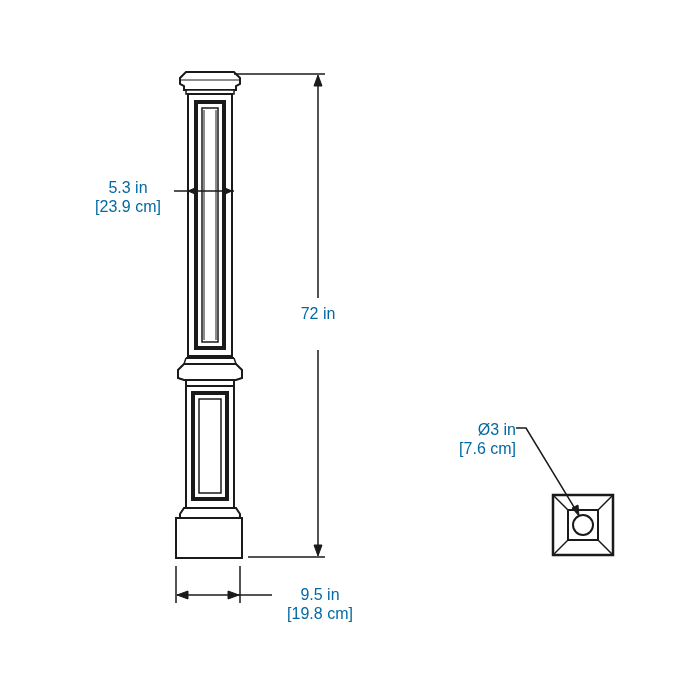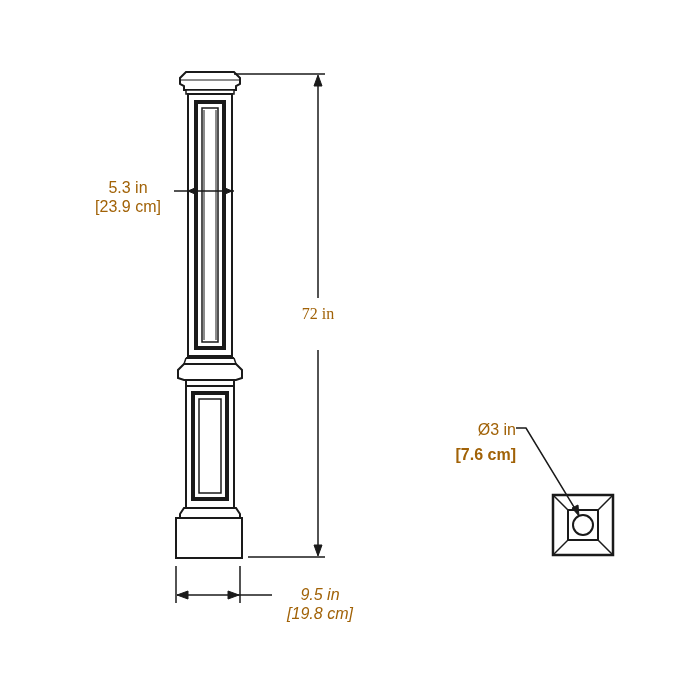--- a/index.html
+++ b/index.html
@@ -1,18 +1,18 @@
 <!DOCTYPE html>
 <html><head>
   <meta charset="utf-8">
   <style>
     html, body { margin: 0; padding: 0; background: #ffffff; }
     body { width: 700px; height: 700px; position: relative; overflow: hidden; font-family: "Liberation Sans", sans-serif; }
     #drawing { position: absolute; left: 0; top: 0; width: 700px; height: 700px; }
-    .lbl { position: absolute; font-size: 16px; color: #a16207; line-height: 19px; text-align: center; white-space: nowrap; font-family: "Liberation Sans", sans-serif; }
+    .lbl { position: absolute; font-size: 16px; color: #0369a1; line-height: 19px; text-align: center; white-space: nowrap; font-family: "Liberation Sans", sans-serif; }
   </style>
 </head>
 <body>
 
 <svg id="drawing" viewBox="0 0 700 700" xmlns="http://www.w3.org/2000/svg">
   <g fill="none" stroke="#1a1a1a">
 
     <path d="M186 72 L234 72 L240 78 L240 84 L236 86 L236 90 L184 90 L184 86 L180 84 L180 78 Z" stroke-width="2" fill="#fff"></path>
     <line x1="181" y1="80" x2="239" y2="80" stroke-width="1"></line>
     <rect x="186" y="90" width="48" height="4" stroke-width="1.5" fill="#fff"></rect>
@@ -75,25 +75,25 @@
     <polyline points="516,428 526,428 577,512" fill="none" stroke-width="1.5"></polyline>
     <polygon points="579,516 572,508 578,505"></polygon>
   </g>
 </svg>
 
 <div class="lbl" style="left:80px; top:178px; width:96px;">
   <div>5.3 in</div>
   <div>[23.9 cm]</div>
 </div>
 
-<div class="lbl" style="left:262px; top:304px; width:112px; background:#fff;font-family:Liberation Serif, serif;">
+<div class="lbl" style="left:262px; top:304px; width:112px; background:#fff;">
   <div>72 in</div>
 </div>
 
-<div class="lbl" style="left:272px; top:585px; width:96px;font-style:italic;">
+<div class="lbl" style="left:272px; top:585px; width:96px;">
   <div>9.5 in</div>
   <div>[19.8 cm]</div>
 </div>
 
 <div class="lbl" style="left:432px; top:420px; width:84px;text-align:right;">
   <div>Ø3 in</div>
-  <div style="margin-top:6px;font-weight:bold;">[7.6 cm]</div>
+  <div style="margin-top:0;">[7.6 cm]</div>
 </div>
 
 </body></html>

